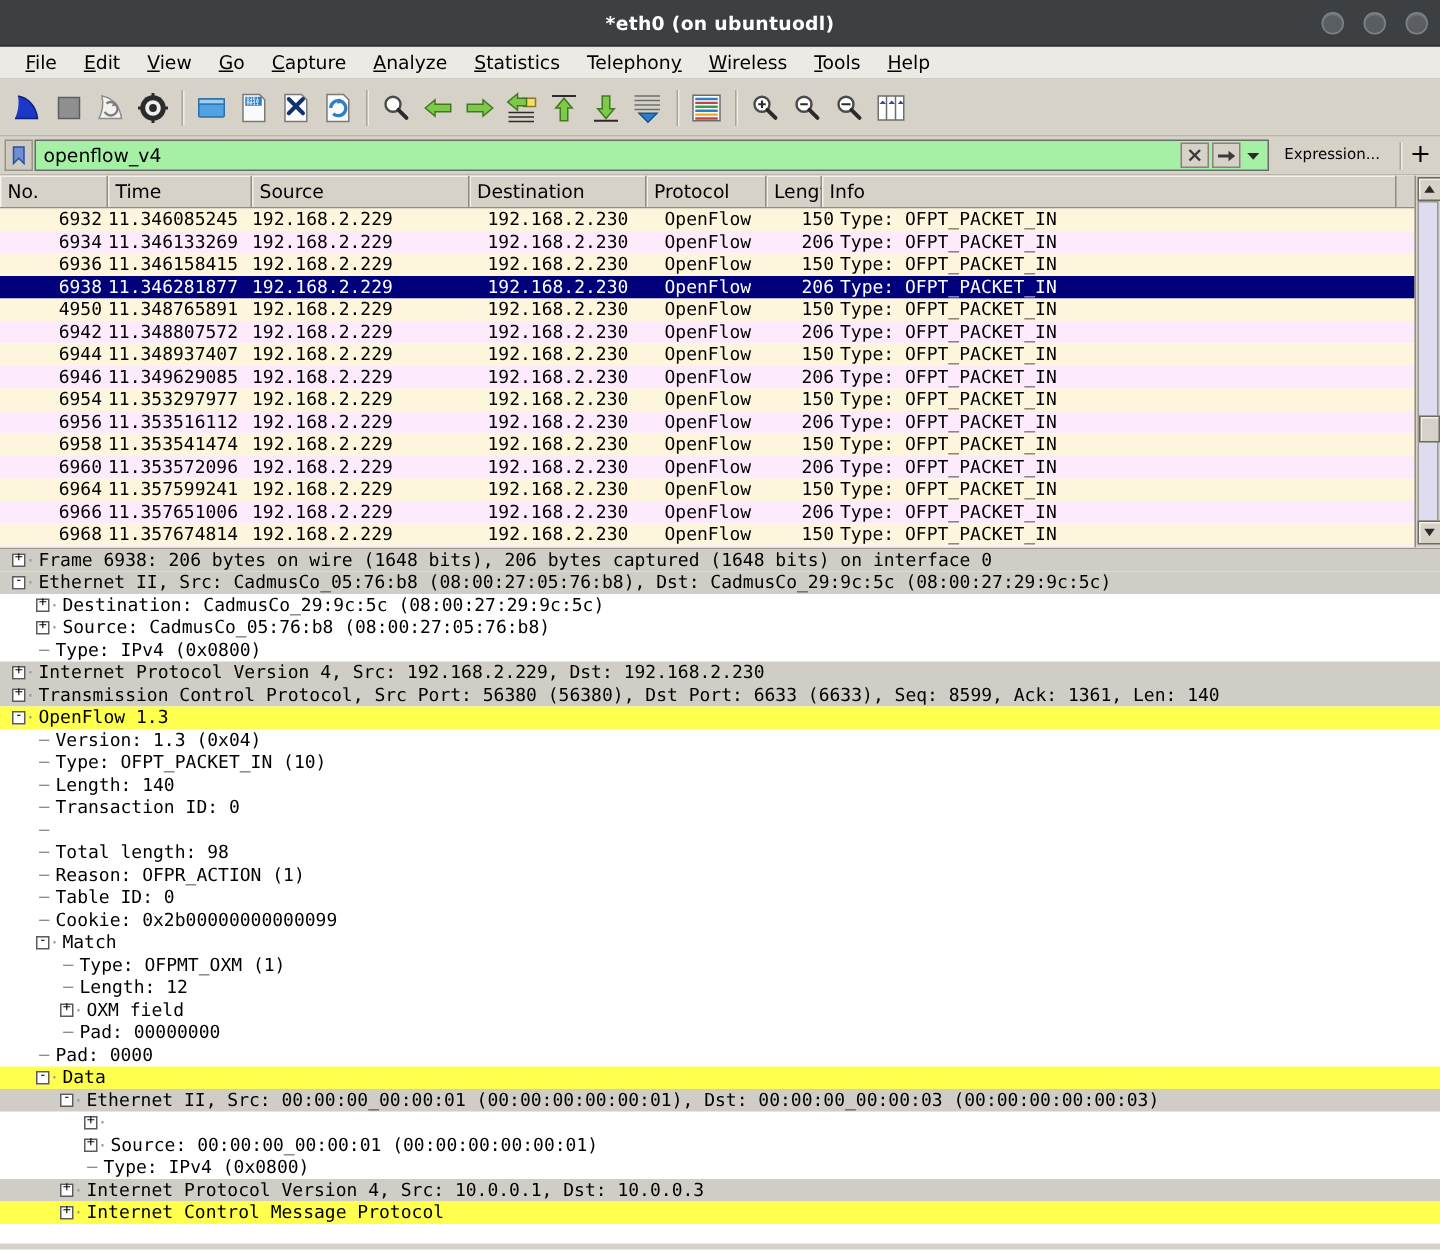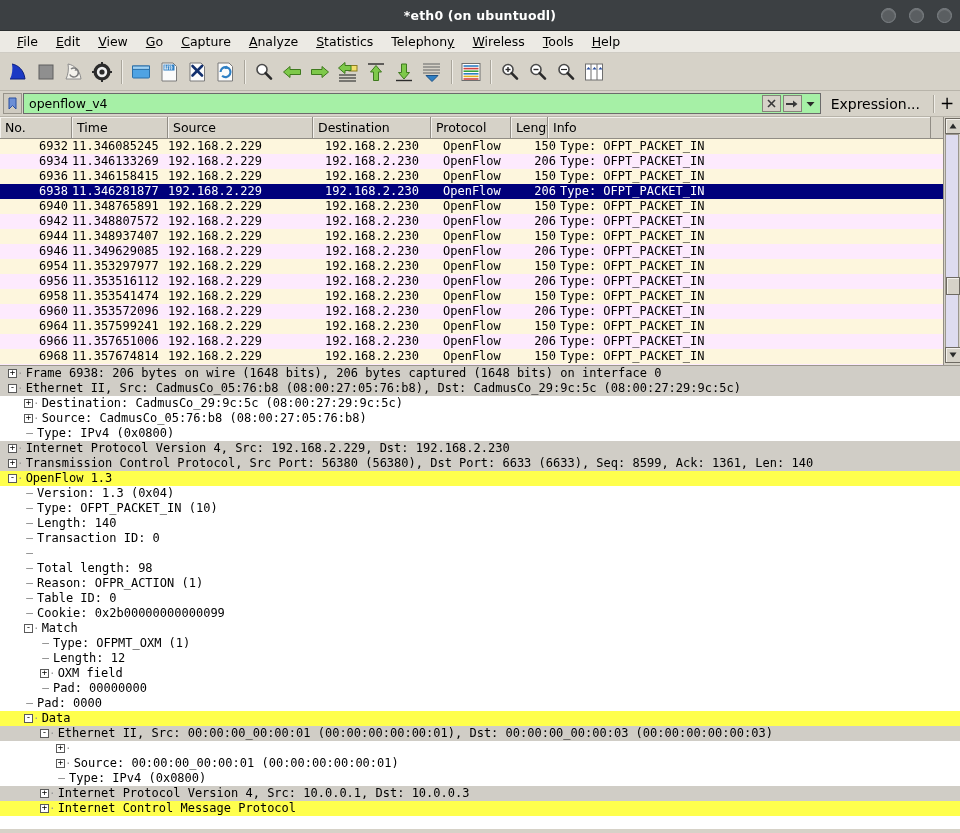--- a/index.html
+++ b/index.html
@@ -54,21 +54,21 @@
     flex:1;height:19px;background:#a6f0a6;border:1px solid #6b6b6b;
     display:flex;align-items:center;padding-left:5px;font-size:12.5px;
     position:relative;
   }
   #filtertext{flex:1;}
   .fbtn{
     width:17px;height:15px;background:#d6d2c8;border:1px solid #86827a;
     display:flex;align-items:center;justify-content:center;margin-right:2px;
   }
   #filterdrop{width:13px;display:flex;align-items:center;justify-content:center;margin-right:3px;}
-  #expression{padding:0 10px;font-size:14px;white-space:nowrap;}
+  #expression{padding:0 10px;font-size:10px;white-space:nowrap;}
   #fsep{width:1px;height:18px;background:#a9a59b;box-shadow:1px 0 0 #efede7;margin:0 3px;}
   #plusbtn{width:20px;text-align:center;font-size:17px;line-height:17px;}
   
   #packetlist{
     height:248px;background:#ffffff;position:relative;
     border-bottom:1px solid #9b978e;overflow:hidden;
   }
   #collist{
     height:21px;background:#d6d2c8;display:flex;
     border-bottom:1px solid #918d85;
@@ -395,21 +395,21 @@
       <div class="prow sel">
         <div class="c c-no" style="width: 72px;">6938</div>
         <div class="c " style="width: 96px;">11.346281877</div>
         <div class="c " style="width: 157px;">192.168.2.229</div>
         <div class="c " style="width: 118px;">192.168.2.230</div>
         <div class="c " style="width: 80px;">OpenFlow</div>
         <div class="c c-len" style="width: 37px;">206</div>
         <div class="c " style="width: 383px;">Type: OFPT_PACKET_IN</div>
       </div>
       <div class="prow rowA">
-        <div class="c c-no" style="width: 72px;">6940</div>
+        <div class="c c-no" style="width: 72px;">4950</div>
         <div class="c " style="width: 96px;">11.348765891</div>
         <div class="c " style="width: 157px;">192.168.2.229</div>
         <div class="c " style="width: 118px;">192.168.2.230</div>
         <div class="c " style="width: 80px;">OpenFlow</div>
         <div class="c c-len" style="width: 37px;">150</div>
         <div class="c " style="width: 383px;">Type: OFPT_PACKET_IN</div>
       </div>
       <div class="prow rowB">
         <div class="c c-no" style="width: 72px;">6942</div>
         <div class="c " style="width: 96px;">11.348807572</div>

